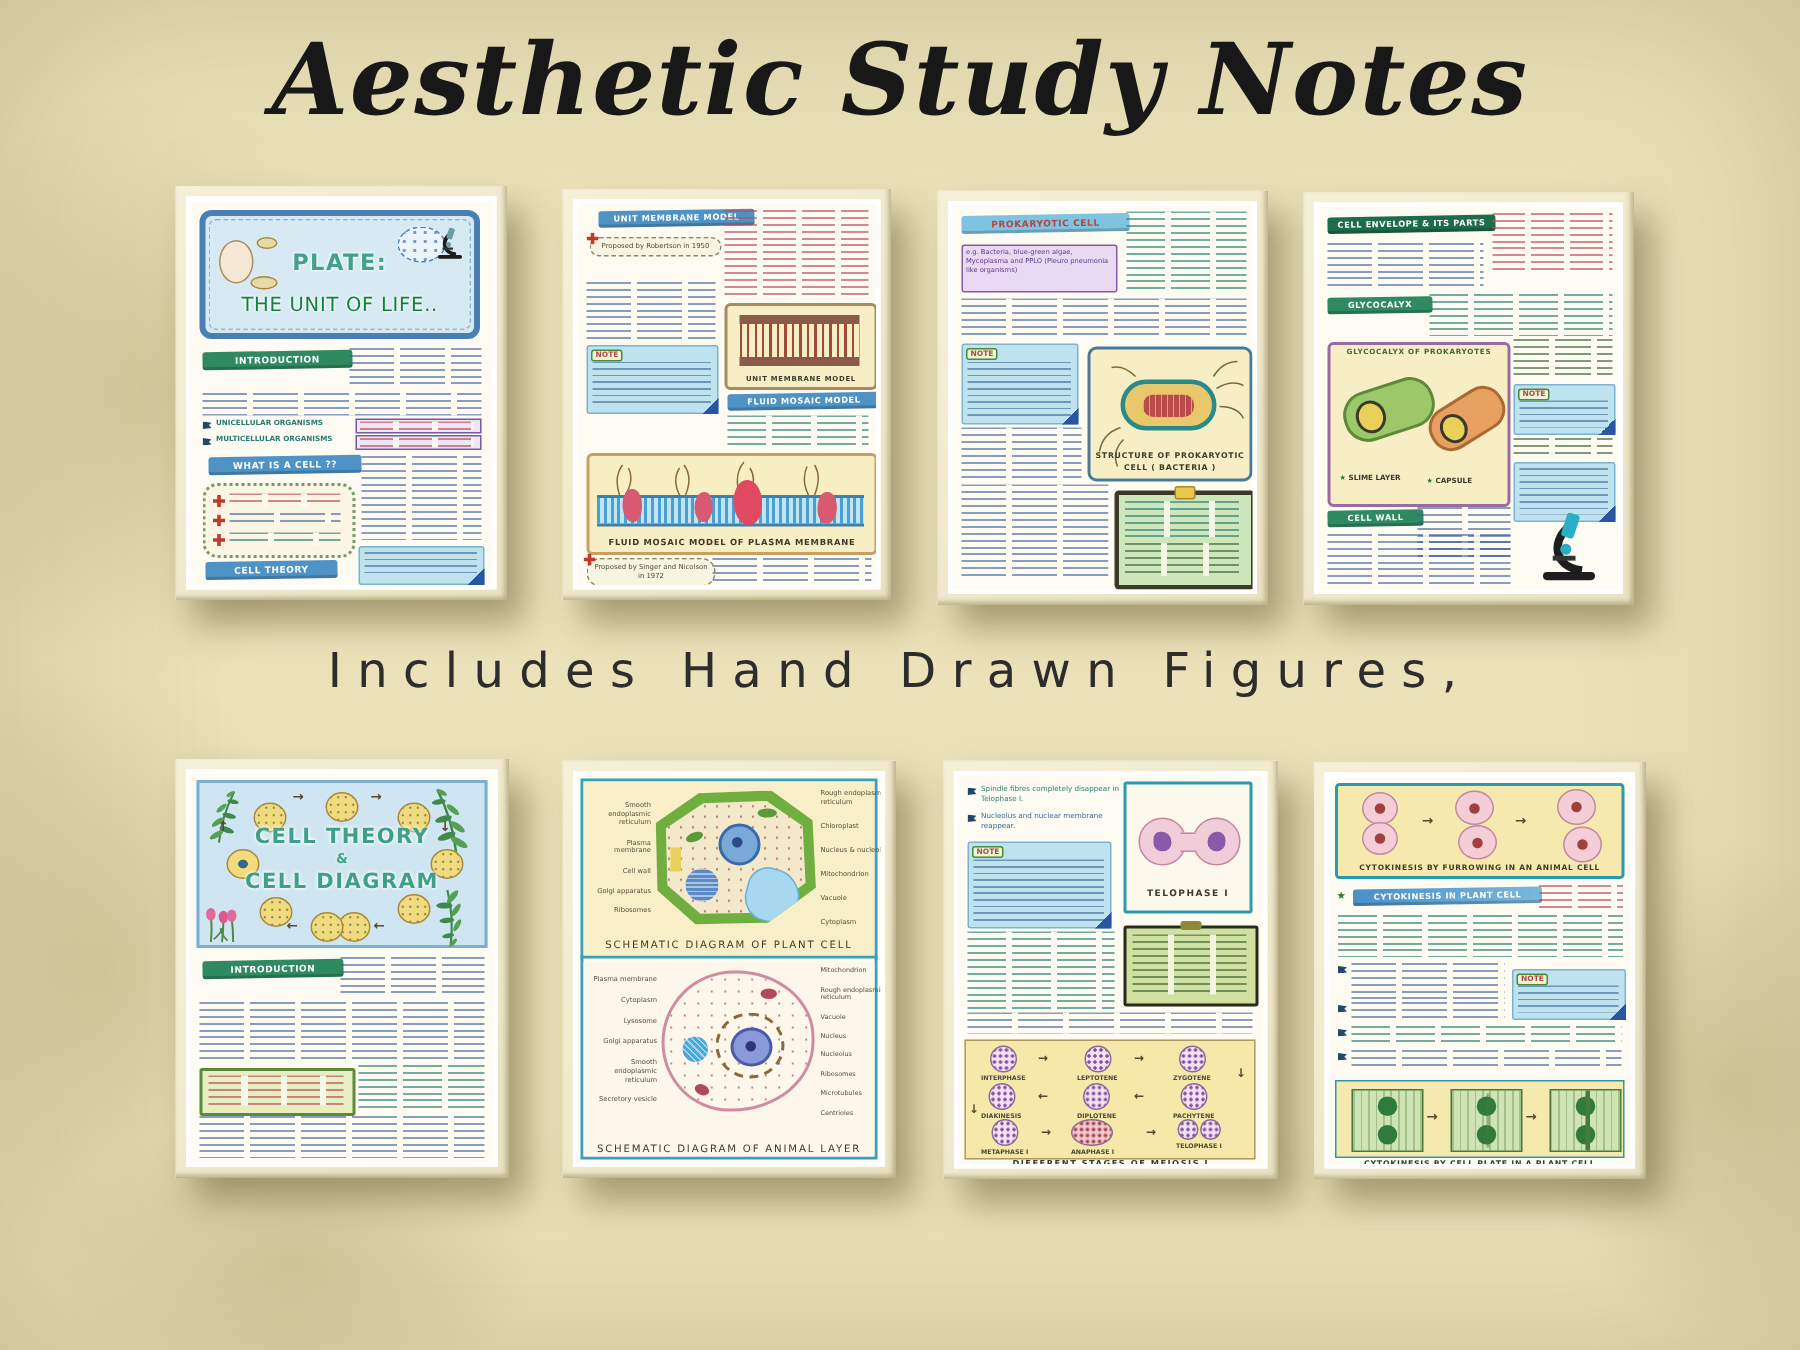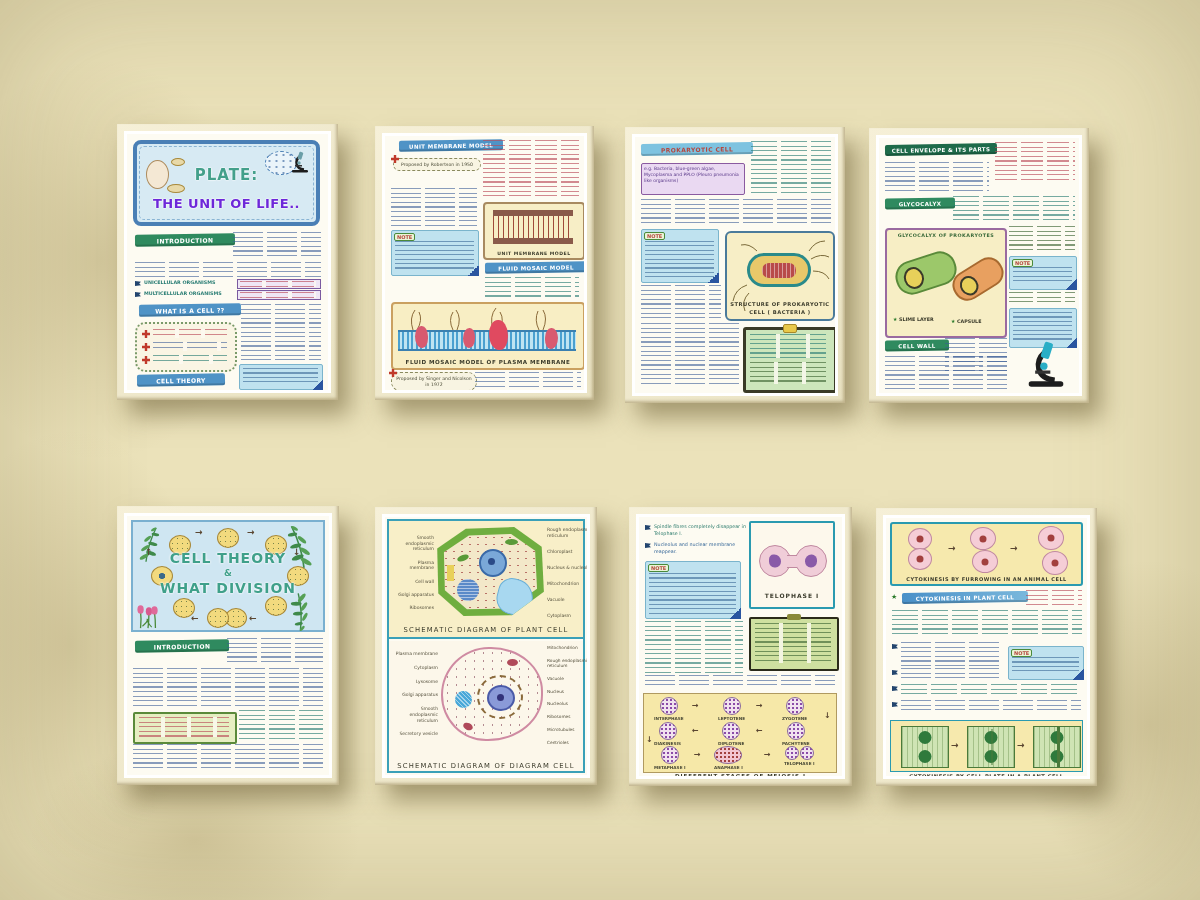--- a/index.html
+++ b/index.html
@@ -110,36 +110,38 @@
 </defs>
   </svg>
 
 <div class="canvas">
 
   <div class="shadow-blob" style="left:-60px;top:60px;width:320px;height:400px"></div>
   <div class="shadow-blob" style="left:-70px;top:430px;width:280px;height:430px"></div>
   <div class="shadow-blob" style="left:30px;top:740px;width:330px;height:200px"></div>
   <div class="shadow-blob" style="left:1020px;top:560px;width:260px;height:330px"></div>
 
+  <div class="main-title">Aesthetic Study Notes</div>
   <div class="subtitle">
+    <div>Includes Hand Drawn Figures,</div>
   </div>
 
   <div class="card c1">
       <div class="page">
     <div style="position:absolute;left:6px;top:6px;width:187px;height:86px;border:4px solid #4a7fb5;border-radius:8px;background:#d7eaf3;box-sizing:border-box">
       <div style="position:absolute;inset:2px;border:1px dashed #8ab4d4;border-radius:5px"></div>
       <div style="position:absolute;left:9px;top:16px;width:21px;height:27px;background:#f4e8d4;border:1.5px solid #ad8c5e;border-radius:50%"></div>
       <div style="position:absolute;left:34px;top:14px;width:12px;height:6px;background:#e8d9a8;border:1px solid #a8893a;border-radius:50%"></div>
       <div style="position:absolute;left:30px;top:40px;width:16px;height:7px;background:#e8d9a8;border:1px solid #a8893a;border-radius:50%"></div>
       <div style="position:absolute;left:128px;top:7px;width:30px;height:22px;border:1.5px dashed #4a7fb5;border-radius:50%;background:#eaf4fa;background-image:radial-gradient(#7a9ac0 1px,transparent 1.3px);background-size:7px 6px"></div>
       <svg viewBox="0 0 48 48" style="position:absolute;right:4px;top:6px;width:24px;height:24px">
             <use href="#scope" style="filter:grayscale(.6)"></use>
           </svg>
       <div style="position:absolute;left:0;right:0;top:22px;text-align:center;font-weight:bold;font-size:15px;color:#43a08b;letter-spacing:1px;text-shadow:0 0 2px #fff,0 0 2px #fff">PLATE:</div>
-      <div style="position:absolute;left:0;right:0;top:52px;text-align:center;font-weight:bold;font-size:13px;color:#6d28d9;letter-spacing:.5px;text-shadow:0 0 2px #fff,0 0 2px #fff">THE UNIT OF LIFE..</div>
+      <div style="position:absolute;left:0;right:0;top:52px;text-align:center;font-weight:normal;font-size:13px;color:#15803d;letter-spacing:.5px;text-shadow:0 0 2px #fff,0 0 2px #fff">THE UNIT OF LIFE..</div>
     </div>
     <div class="ribbon rg" style="left:8px;top:100px;width:92px">INTRODUCTION</div>
     <div class="sb" style="left:106px;top:98px;width:88px;height:26px"></div>
     <div class="sb" style="left:8px;top:128px;width:186px;height:15px"></div>
     <div class="fl" style="left:8px;top:147px"></div>
     <div class="tiny" style="left:17px;top:145px;color:#2a7d74;font-weight:bold">UNICELLULAR ORGANISMS</div>
     <div style="position:absolute;left:110px;top:145px;width:82px;height:8px;border:1px solid #7a5aa0;background:#efe6f5">
           <div class="sr" style="left:2px;top:1px;width:76px;height:6px"></div>
         </div>
     <div class="fl" style="left:8px;top:158px"></div>
@@ -293,21 +295,21 @@
       <div class="ycell" style="left:18px;top:44px;background:#f2da7e radial-gradient(#3a6a8a 3px,transparent 3.5px)"></div>
       <div class="ycell" style="left:36px;top:13px"></div>
       <div class="arrowtxt" style="left:62px;top:6px">→</div>
       <div class="arrowtxt" style="left:114px;top:6px">→</div>
       <div class="arrowtxt" style="left:160px;top:26px">↓</div>
       <div class="arrowtxt" style="left:116px;top:92px">←</div>
       <div class="arrowtxt" style="left:58px;top:92px">←</div>
       <div class="arrowtxt" style="left:12px;top:26px">↑</div>
       <div style="position:absolute;left:0;right:0;top:28px;text-align:center;font-weight:bold;font-size:14px;color:#3fa08a;letter-spacing:1px;text-shadow:0 0 2px #fff,0 0 3px #fff">CELL THEORY</div>
       <div style="position:absolute;left:0;right:0;top:46px;text-align:center;font-weight:bold;font-size:9px;color:#3fa08a;text-shadow:0 0 2px #fff">&amp;</div>
-      <div style="position:absolute;left:0;right:0;top:58px;text-align:center;font-weight:bold;font-size:14px;color:#3fa08a;letter-spacing:1px;text-shadow:0 0 2px #fff,0 0 3px #fff">WHAT DIVISION</div>
+      <div style="position:absolute;left:0;right:0;top:58px;text-align:center;font-weight:bold;font-size:14px;color:#3fa08a;letter-spacing:1px;text-shadow:0 0 2px #fff,0 0 3px #fff">CELL DIAGRAM</div>
     </div>
     <div class="ribbon rg" style="left:8px;top:124px;width:86px">INTRODUCTION</div>
     <div class="sb" style="left:100px;top:122px;width:96px;height:26px"></div>
     <div class="sb" style="left:6px;top:152px;width:190px;height:40px"></div>
     <div style="position:absolute;left:6px;top:196px;width:100px;height:28px;border:2px solid #5a8a3a;background:#e6eec2;border-radius:2px">
           <div class="sr" style="left:4px;top:3px;width:90px;height:20px"></div>
         </div>
     <div class="st" style="left:112px;top:194px;width:84px;height:32px"></div>
     <div class="sb" style="left:6px;top:228px;width:190px;height:28px"></div>
   </div>
@@ -367,21 +369,21 @@
       <div class="lblcol" style="left:158px;top:4px;width:52px;height:100px;font-size:4.3px">
         <span>Mitochondrion</span>
         <span>Rough endoplasmic reticulum</span>
         <span>Vacuole</span>
         <span>Nucleus</span>
         <span>Nucleolus</span>
         <span>Ribosomes</span>
         <span>Microtubules</span>
         <span>Centrioles</span>
       </div>
-      <div class="cap" style="left:0;right:0;bottom:1px;font-size:6.8px;letter-spacing:1.2px;font-weight:normal">SCHEMATIC DIAGRAM OF DIAGRAM CELL</div>
+      <div class="cap" style="left:0;right:0;bottom:1px;font-size:6.8px;letter-spacing:1.2px;font-weight:normal">SCHEMATIC DIAGRAM OF ANIMAL LAYER</div>
     </div>
   </div>
     </div>
 
   <div class="card c7">
       <div class="page">
     <div class="fl" style="left:6px;top:8px"></div>
     <div class="tiny" style="left:15px;top:6px;width:92px;color:#2f7d6e">Spindle fibres completely disappear in Telophase I.</div>
     <div class="fl" style="left:6px;top:26px"></div>
     <div class="tiny" style="left:15px;top:24px;width:92px;color:#3a6a9a">Nucleolus and nuclear membrane reappear.</div>

